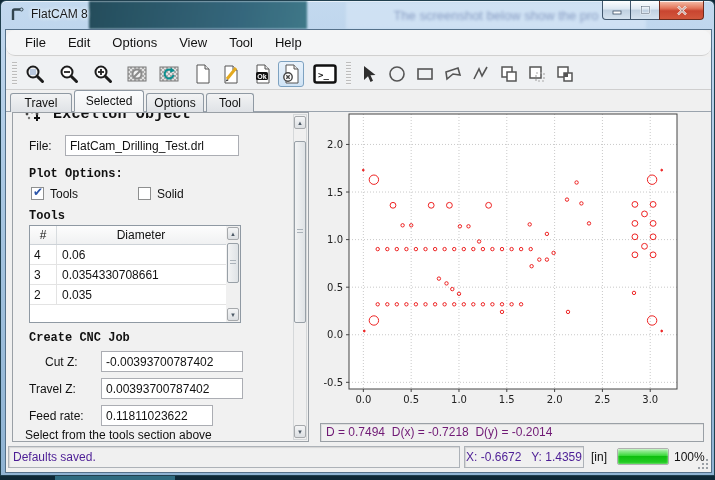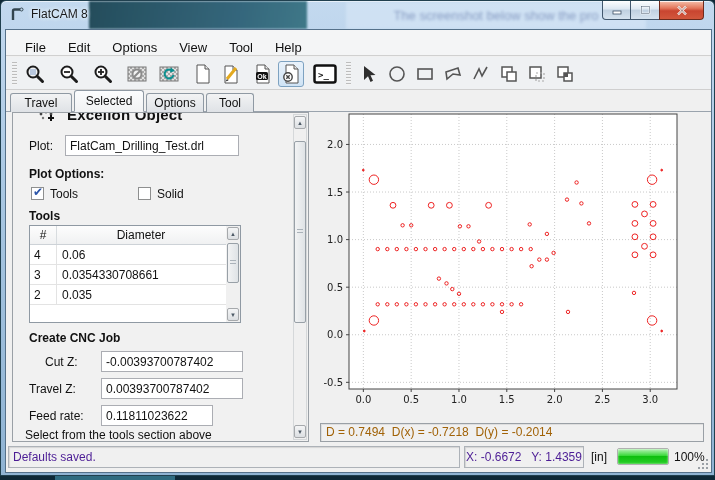--- a/index.html
+++ b/index.html
@@ -33,21 +33,21 @@
   .wbtn.max { width:28px; border-left:none; border-right:none; border-radius:0; }
   .wbtn.close { width:45px; border-radius:0 0 4px 0;
           background:linear-gradient(#f5c0ab, #e2765a 40%, #c94530 55%, #d2573c);
           border-color:#6e2a1c; }
 
   .client { position:absolute; left:4px; top:28px; width:707px; height:444px;
             background:#f0f0f0; border:1px solid #55718a; }
 
   
   .menubar { position:absolute; left:0; top:0; right:0; height:26px; background:#f4f5f6;
-             border-bottom:1px solid #d0d0d0; display:flex; align-items:flex-end; padding-left:8px; }
+             border-bottom:1px solid #d0d0d0; display:flex; align-items:center; padding-left:8px;border-radius:9px; }
   .menu-item { font-size:13px; color:#111; padding:0 11px; display:flex; align-items:center; cursor:default; }
 
   
   .toolbar { position:absolute; left:0; top:27px; right:0; height:33px; background:#eff1f3;
              border-bottom:1px solid #cfcfcf; }
   .tb-handle { position:absolute; top:5px; width:5px; height:24px;
                background:repeating-linear-gradient(180deg,#bdbdbd 0 1px, #f4f4f4 1px 2px, transparent 2px 3px); }
   .tb-btn { position:absolute; top:4px; width:26px; height:26px; display:flex;
             align-items:center; justify-content:center; border:1px solid transparent; border-radius:3px; }
   .tb-btn.pressed { border-color:#7da2c1; background:linear-gradient(#e9f2fb,#cfe3f5); }
@@ -60,22 +60,22 @@
          border-radius:3px 3px 0 0; background:linear-gradient(#f2f3f4,#dfe2e6);
          font-size:12px; color:#111; display:flex; align-items:center; justify-content:center; z-index:1; }
   .tab.active { height:22px; background:linear-gradient(#fbfcfd,#f1f2f3); z-index:2;
                 border-bottom:1px solid #f1f2f3; }
 
   
   .main { position:absolute; left:0; top:82px; right:0; height:332px; }
   .left-panel { position:absolute; left:6px; top:0; width:297px; height:330px;
                 background:#f1f1f1; border:1px solid #9aa0a6; font-size:12px; color:#111; }
   .lp { position:absolute; }
-  .bold { font-weight:bold; }
-  .clip-head { left:24px; top:0; width:260px; height:17px; overflow:hidden; }
+  .bold { font-weight:bold;font-family:Liberation Mono, monospace; }
+  .clip-head { left:10px; top:0; width:260px; height:17px; overflow:hidden;font-family:Liberation Mono, monospace; }
   .clip-head .head-in { position:relative; top:-7px; display:flex; align-items:flex-start; }
   .head-title { font-size:15px; font-weight:bold; margin-left:12px; letter-spacing:.2px; }
   .field { height:21px; border:1px solid #abadb3; background:#fff; font-size:12px;
            font-family:"Liberation Sans",sans-serif; padding:0 4px; color:#111; }
   .cb { width:13px; height:13px; border:1px solid #8e8f8f; background:#fff; display:inline-block;
         position:relative; vertical-align:-2px; margin-right:6px; }
   .cb.checked::after { content:"✔"; position:absolute; left:1px; top:-3px; color:#2a54a8; font-size:12px; }
   
   .tools-table { left:16px; top:112px; width:212px; height:98px; border:1px solid #8f99a3;
                  background:#fff; overflow:hidden; }
@@ -97,21 +97,21 @@
               background:linear-gradient(90deg,#f2f3f4,#dfe3e6); }
   .sb-grip { position:absolute; left:2px; right:2px; top:50%; height:6px; margin-top:-3px;
              background:repeating-linear-gradient(180deg,#aab2b9 0 1px, transparent 1px 3px); }
 
   .splitter { position:absolute; left:304px; top:0; width:8px; height:332px; background:#f0f0f0; }
 
   
   .right-panel { position:absolute; left:312px; top:0; right:3px; height:311px; background:#f0f0f0; }
   .readout { position:absolute; left:314px; top:311px; width:384px; height:19px; background:#f0f0f0;
              border:1px solid #9aa0a6; box-shadow:inset 1px 1px 0 rgba(120,120,120,.15);
-             font-size:12px; color:#a16207; line-height:17px; padding-left:5px; white-space:pre; }
+             font-size:12px; color:#701a75; line-height:17px; padding-left:5px; white-space:pre; }
 
   
   .statusbar { position:absolute; left:0; right:0; bottom:0; height:30px; background:#f0f0f0; }
   .sunken { position:absolute; border:1px solid #adb2b8; box-shadow:inset 1px 1px 1px rgba(130,130,130,.25);
             background:#f0f0f0; font-size:12px; color:#4c1d95; display:flex; align-items:center; }
   .status-msg { left:2px; top:4px; width:452px; height:22px; padding-left:4px; }
   .status-xy { left:458px; top:4px; width:120px; height:22px; justify-content:center; white-space:pre; }
   .units { position:absolute; left:585px; top:8px; font-size:12px; color:#111; }
   .pbar { position:absolute; left:611px; top:6px; width:52px; height:17px; background:#e6e6e6;
           border:1px solid #b0b0b0; border-radius:2px; overflow:hidden; }
@@ -325,21 +325,21 @@
               <circle cx="4" cy="8" r="1.4" fill="#444"></circle>
                 <circle cx="9" cy="6" r="1.4" fill="#444"></circle>
               <circle cx="14" cy="8" r="1.4" fill="#444"></circle>
                 <circle cx="6" cy="12" r="1.2" fill="#777"></circle>
               <path d="M11 12 h6 M14 9 v6" stroke="#111" stroke-width="2"></path>
               </svg>
             <span class="head-title">Excellon Object</span>
           </div>
         </div>
 
-        <span class="lp" style="left:16px;top:26px">Plot:</span>
+        <span class="lp" style="left:16px;top:26px">File:</span>
         <input class="lp field" style="left: 52px; top: 22px; width: 174px;" readonly="" value="FlatCam_Drilling_Test.drl">
 
         <span class="lp bold" style="left:16px;top:54px">Plot Options:</span>
 
         <span class="lp" style="left:18px;top:74px">
           <span class="cb checked" id="cb-plot"></span><span>Tools</span>
         </span>
         <span class="lp" style="left:125px;top:74px">
           <span class="cb" id="cb-solid"></span><span>Solid</span>
         </span>

